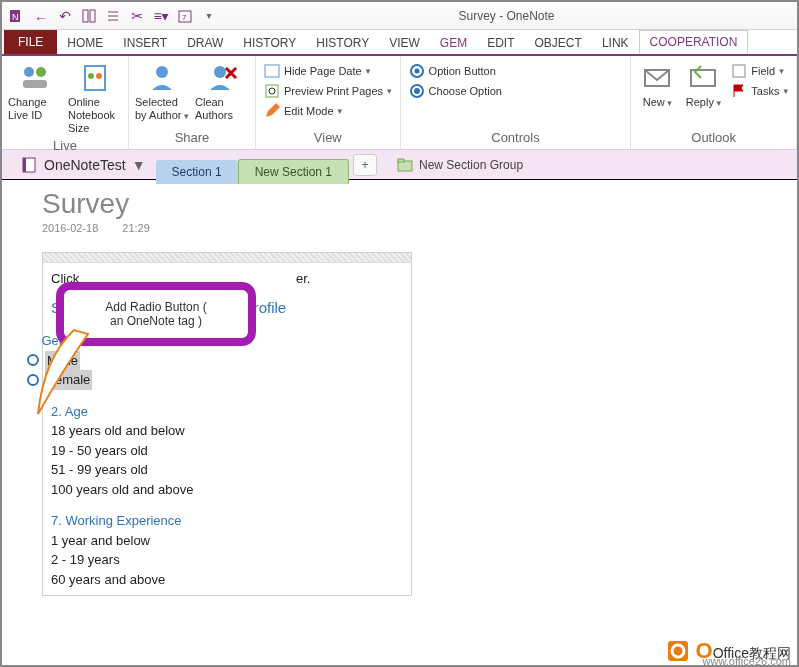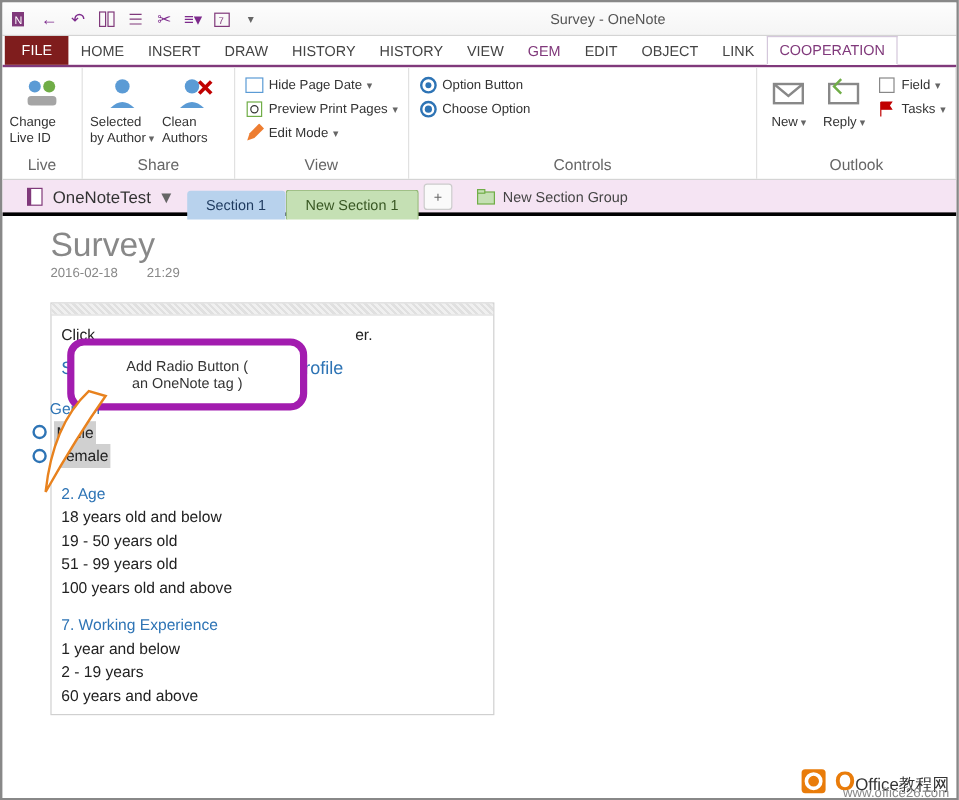--- a/index.html
+++ b/index.html
@@ -17,40 +17,40 @@
 .ribbon { height: 96px; border-top: 2px solid #80397b; background: #fff; display: flex; border-bottom: 1px solid #d4d4d4; }
 .rgroup { border-right: 1px solid #e1e1e1; padding: 2px 6px; display: flex; flex-direction: column; justify-content: space-between; }
 .rgroup-body { display: flex; gap: 6px; flex: 1; padding-top: 4px; }
 .rgroup-label { text-align: center; color: #666; font-size: 13px; padding: 2px 0; }
 .bigbtn { display: flex; flex-direction: column; align-items: center; width: 54px; cursor: pointer; font-size: 11px; color: #333; line-height: 1.2; }
 .bigbtn .ico { width: 32px; height: 32px; margin-bottom: 2px; }
 .smallrow { display: flex; align-items: center; gap: 4px; font-size: 11px; color: #333; padding: 1px 2px; cursor: pointer; white-space: nowrap; }
 .smallrow .ico { width: 16px; height: 16px; flex-shrink: 0; }
 .stackcol { display: flex; flex-direction: column; gap: 2px; }
 .drop::after { content: " ▾"; font-size: 9px; color: #666; }
-.section-area { background: #f5e4f3; height: 30px; display: flex; align-items: center; padding: 0 8px; gap: 0; border-bottom: 3px solid #000000; }
+.section-area { background: #f5e4f3; height: 30px; display: flex; align-items: center; padding: 0 8px; gap: 0; border-bottom: 1px solid #000000; }
 .notebook-sel { display: flex; align-items: center; gap: 6px; padding: 4px 10px; font-size: 14px; color: #333; cursor: pointer; }
 .stab { padding: 5px 16px; font-size: 12px; cursor: pointer; border-radius: 3px 3px 0 0; margin-top: 14px; }
 .stab1 { background: #b8d2ed; color: #1e3a5f; }
 .stab2 { background: #c5e0b4; color: #385723; border: 1px solid #8fb573; border-bottom: none; }
 .addtab { width: 24px; height: 22px; border: 1px solid #ccc; border-radius: 3px; margin-left: 4px; text-align: center; line-height: 20px; color: #666; cursor: pointer; background: #fafafa; }
 .secgroup { margin-left: 20px; display: flex; align-items: center; gap: 6px; color: #444; cursor: pointer; }
 .page { padding: 8px 40px; position: relative; }
 .page-title { font-family: "Segoe UI Light", sans-serif; font-size: 28px; color: #888; margin-bottom: 2px; }
 .page-meta { color: #888; font-size: 11px; display: flex; gap: 24px; margin-bottom: 18px; }
 .note-container { border: 1px solid #d0d0d0; width: 370px; background: #fff; position: relative; }
 .note-header { height: 10px; background: repeating-linear-gradient(45deg,#f0f0f0,#f0f0f0 2px,#e0e0e0 2px,#e0e0e0 4px); border-bottom: 1px solid #ddd; }
 .note-body { padding: 6px 8px; font-size: 13px; color: #222; line-height: 1.5; }
 .sec-head { color: #2e74b5; font-size: 15px; margin: 8px 0 4px; }
 .sub-head { color: #2e74b5; font-size: 13px; margin-top: 12px; }
 .radio-line { display: flex; align-items: center; gap: 6px; margin-left: -24px; }
 .radio-dot { width: 12px; height: 12px; border: 2px solid #2e74b5; border-radius: 50%; }
 .sel { background: #d0d0d0; padding: 0 2px; }
 .callout { position: absolute; left: 54px; top: 280px; width: 200px; z-index: 10; }
-.callout-bubble { border: 6px solid #a21caf; border-radius: 14px; background: #fff; padding: 10px 12px; text-align: center; font-size: 12px; color: #333; }
+.callout-bubble { border: 8px solid #a21caf; border-radius: 14px; background: #fff; padding: 10px 12px; text-align: center; font-size: 12px; color: #333; }
 .callout-tail { position: absolute; left: -22px; bottom: -72px; width: 60px; height: 90px; }
 .watermark { position: absolute; right: 6px; bottom: 0; font-size: 14px; color: #555; display: flex; align-items: center; gap: 4px; }
 .watermark .o { color: #e97c0a; font-size: 22px; font-weight: bold; }
 .watermark .url { position: absolute; right: 0; top: 18px; font-size: 11px; color: #888; }
 </style>
 </head>
 <body>
 
 <div class="titlebar">
   <div class="qat">
@@ -107,20 +107,28 @@
   <div class="rgroup">
     <div class="rgroup-body">
       <div class="bigbtn">
         <svg class="ico" viewBox="0 0 32 32">
             <circle cx="10" cy="10" r="5" fill="#5b9bd5"></circle>
             <circle cx="22" cy="10" r="5" fill="#70ad47"></circle>
             <rect x="4" y="18" width="24" height="8" rx="3" fill="#a5a5a5"></rect>
           </svg>
         <span>Change Live ID</span>
       </div>
+      <div class="bigbtn">
+        <svg class="ico" viewBox="0 0 32 32">
+            <rect x="6" y="4" width="20" height="24" fill="none" stroke="#5b9bd5" stroke-width="2"></rect>
+            <circle cx="12" cy="14" r="3" fill="#70ad47"></circle>
+            <circle cx="20" cy="14" r="3" fill="#ed7d31"></circle>
+          </svg>
+        <span>Online Notebook Size</span>
+      </div>
     </div>
     <div class="rgroup-label">Live</div>
   </div>
 
   <div class="rgroup">
     <div class="rgroup-body">
       <div class="bigbtn">
         <svg class="ico" viewBox="0 0 32 32">
             <circle cx="16" cy="10" r="6" fill="#5b9bd5"></circle>
             <path d="M6 28 Q16 18 26 28" fill="#5b9bd5"></path>

